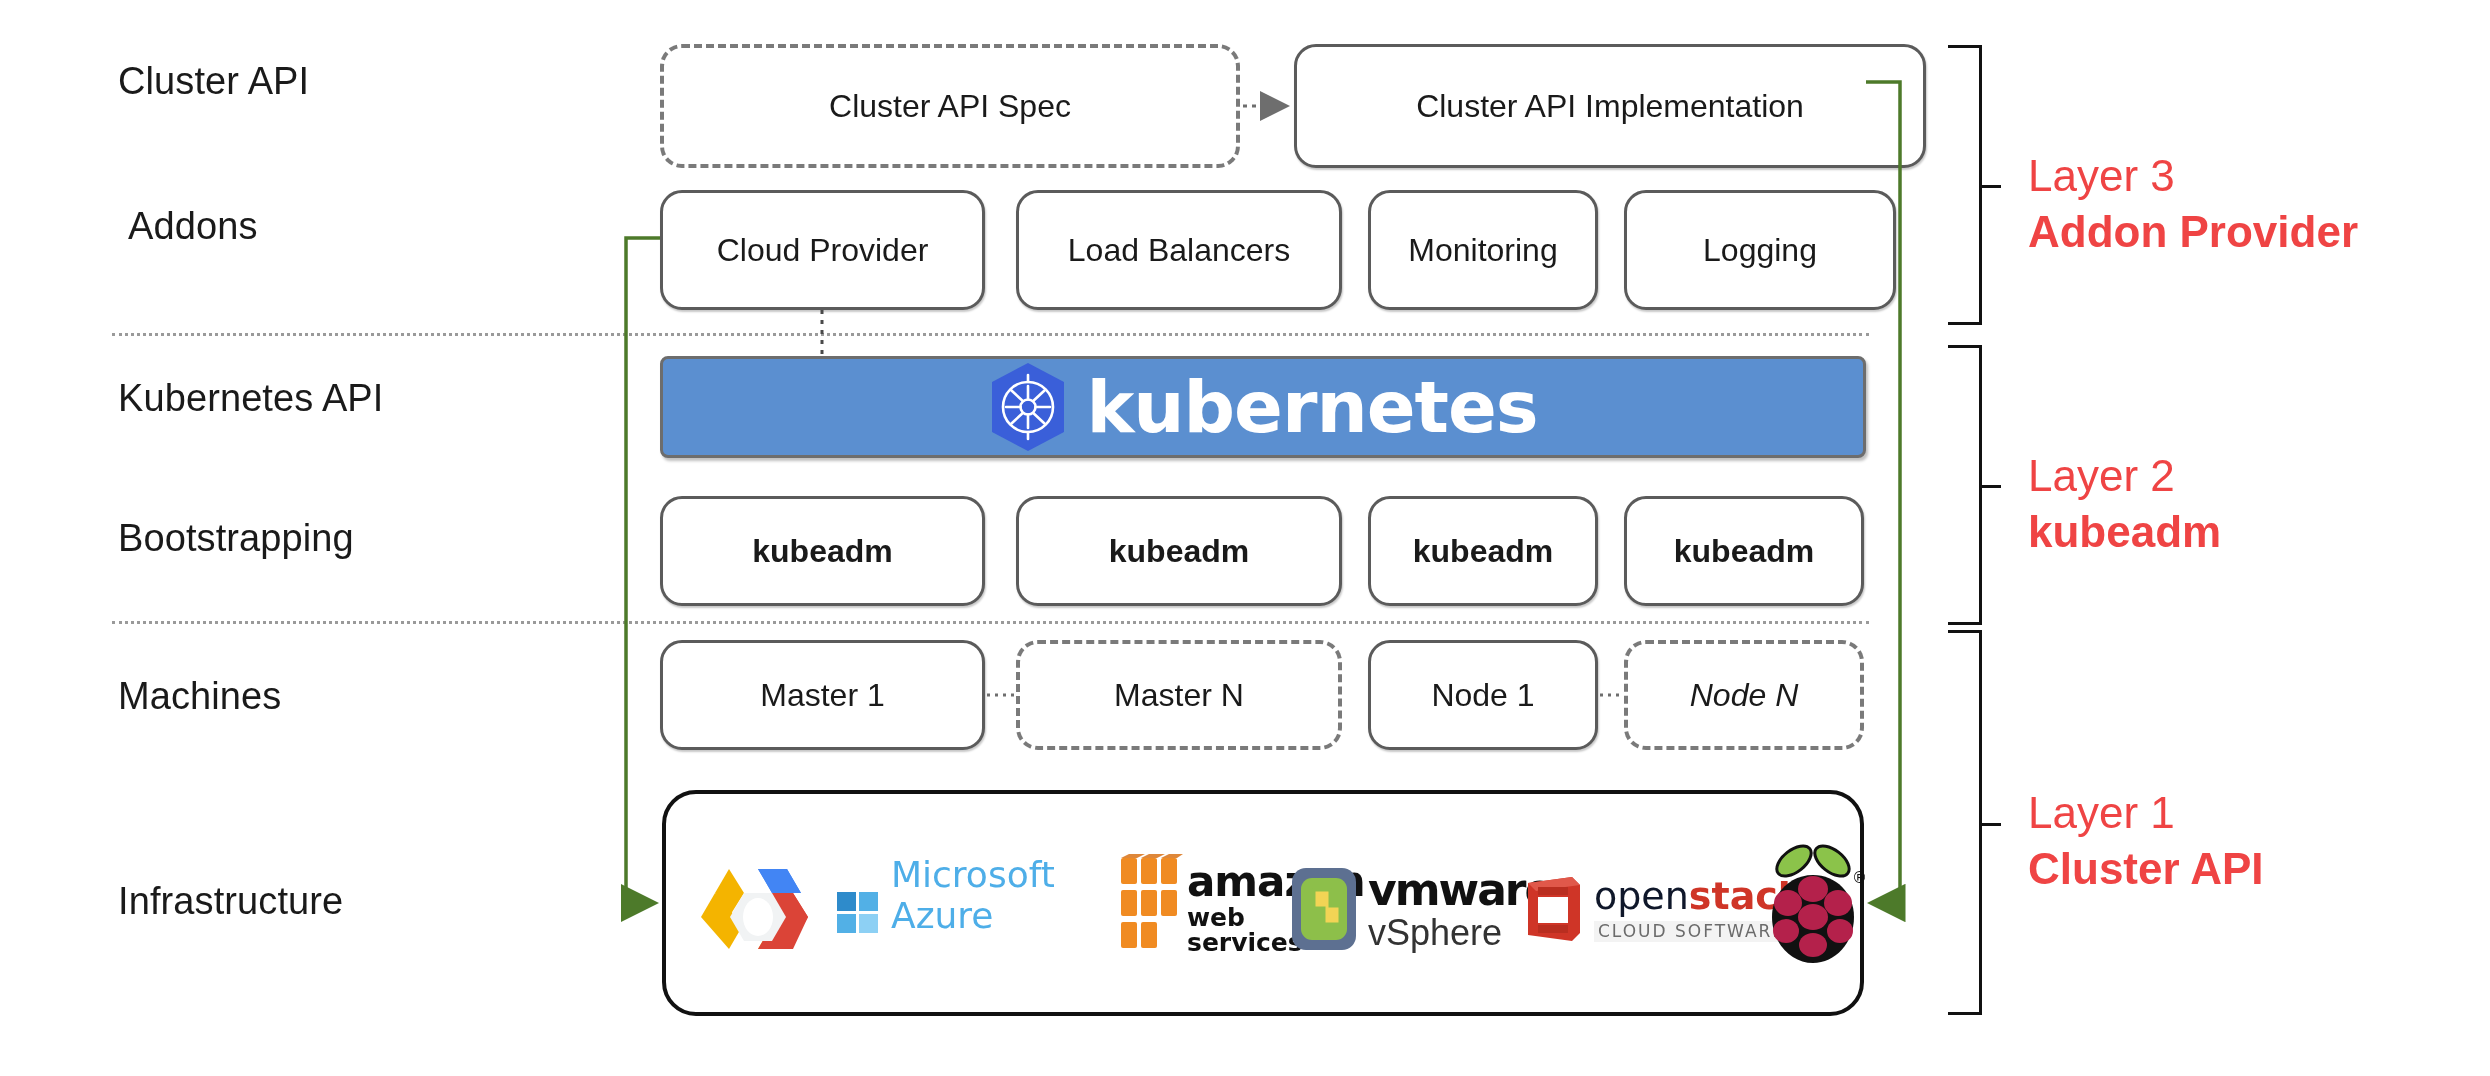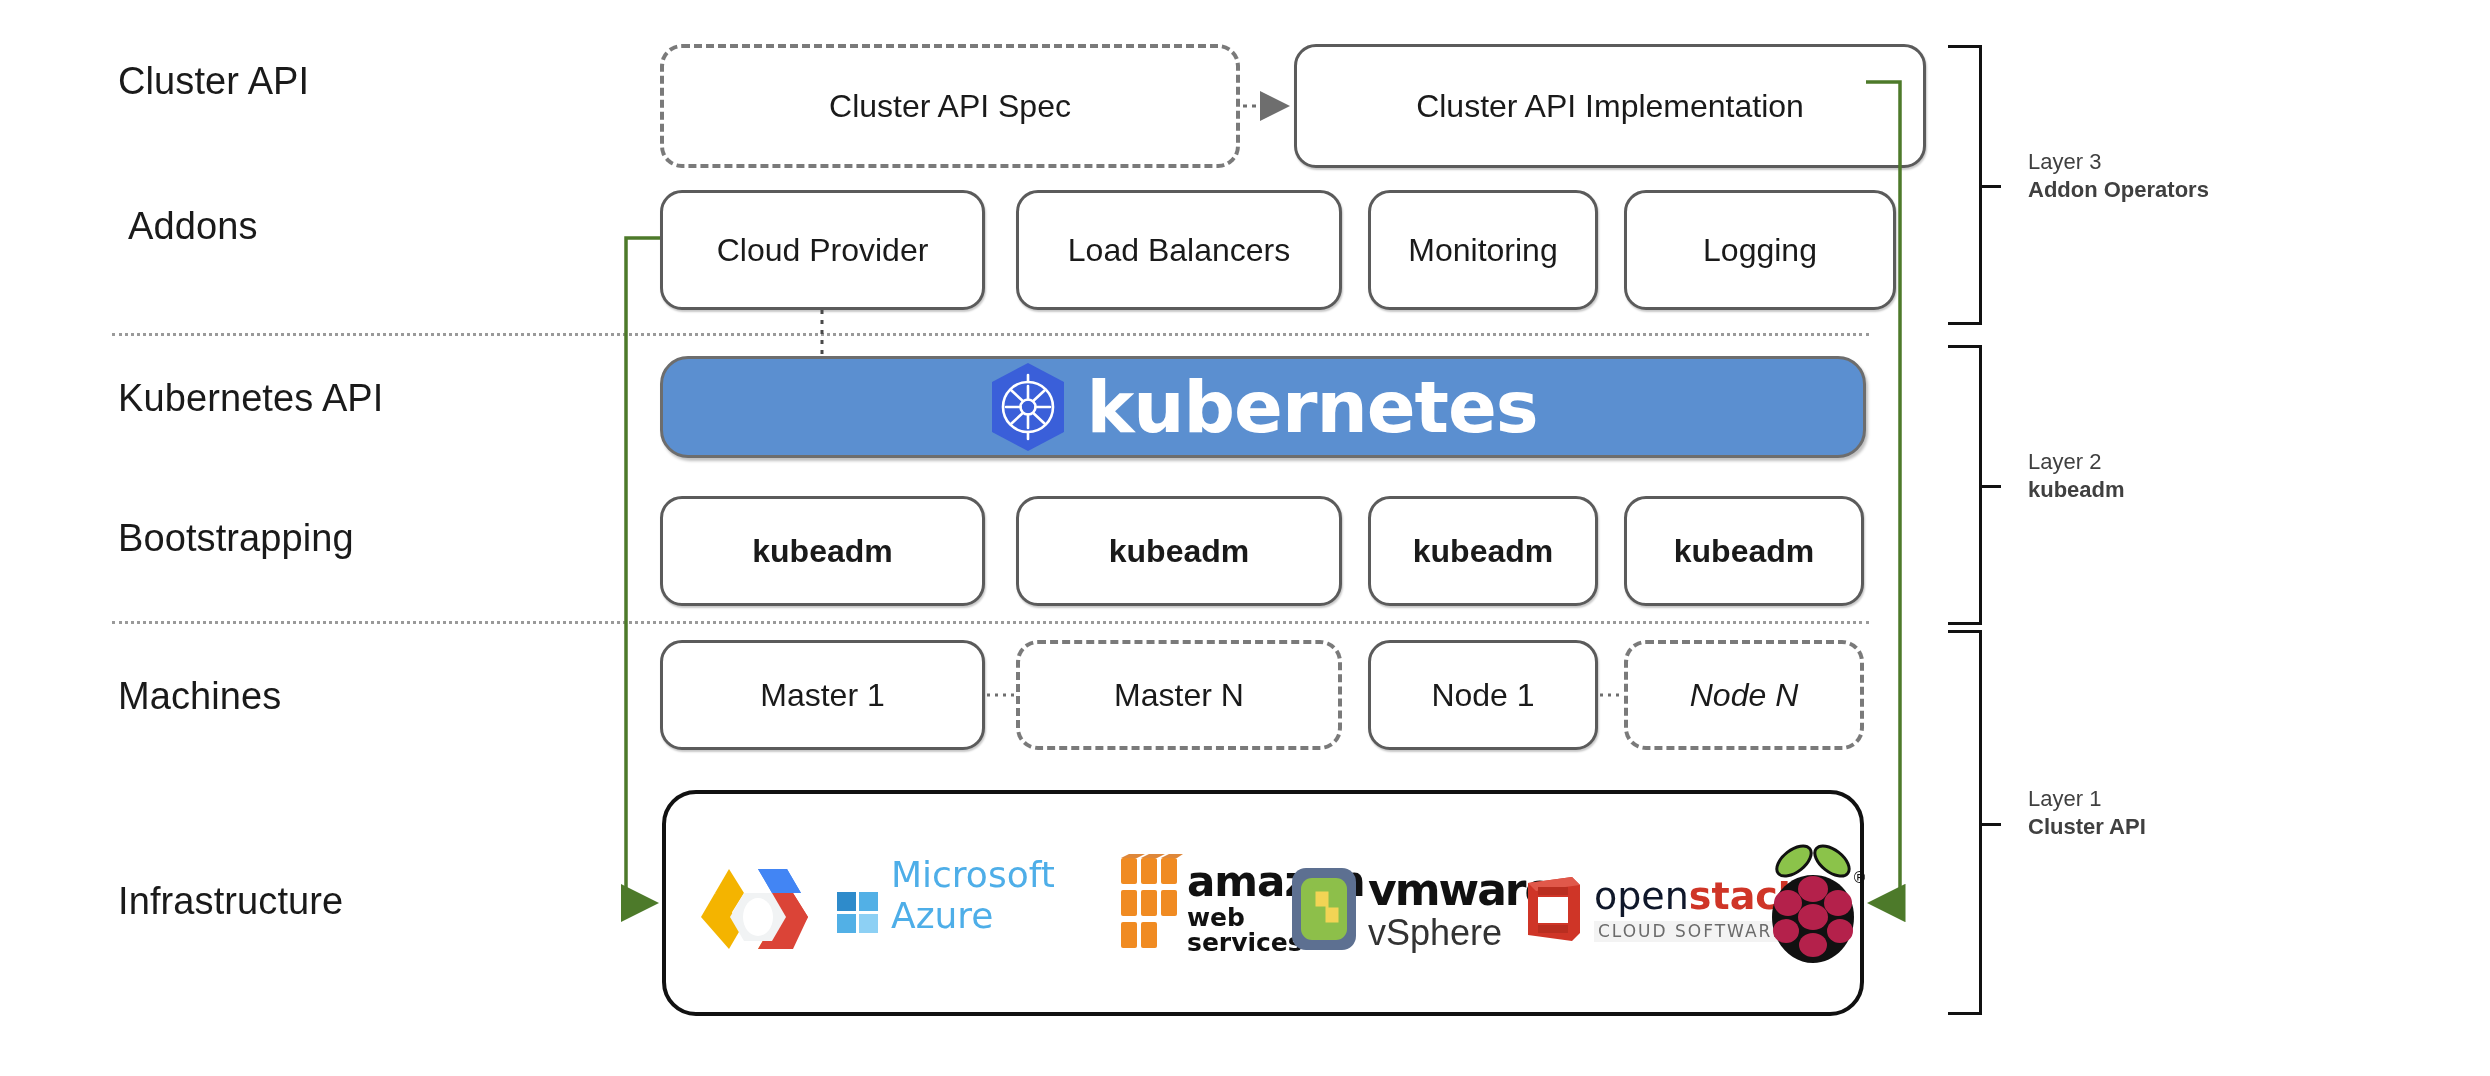--- a/index.html
+++ b/index.html
@@ -17,38 +17,38 @@
   
   .box{position:absolute;box-sizing:border-box;background:#fff;border-radius:22px;
        display:flex;align-items:center;justify-content:center;text-align:center;
        font-size:32px;color:#1a1a1a;}
   .box.solid{border:3px solid #5b5b5b;box-shadow:1px 2px 2px rgba(0,0,0,.22);}
   .box.dashed{border:4px dashed #7a7a7a;}
   .box.bold{font-weight:bold;}
 
   
   .kbanner{position:absolute;box-sizing:border-box;background:#5b8fd0;
-           border:3px solid #6d6d6d;border-radius:28px;
+           border:3px solid #6d6d6d;border-radius:8px;
            display:flex;align-items:center;justify-content:center;gap:18px;
            box-shadow:2px 3px 3px rgba(0,0,0,.25);}
   .kbanner .ktext{color:#fff;font-size:72px;font-weight:bold;letter-spacing:-1px;
                   font-family:"DejaVu Sans",sans-serif;}
 
   
   .infrabox{position:absolute;box-sizing:border-box;background:#fff;
             border:4px solid #111;border-radius:34px;}
   .logorow{position:absolute;display:flex;align-items:center;}
   .logo{display:flex;align-items:center;justify-content:center;}
 
   
   .bracket{position:absolute;box-sizing:border-box;border:3px solid #111;
            border-left:none;}
   .bracket .tick{position:absolute;right:-22px;top:50%;width:22px;height:0;
                  border-top:3px solid #111;}
-  .layerlabel{position:absolute;font-size:22px;line-height:1.28;color:#404040;white-space:nowrap;}
+  .layerlabel{position:absolute;font-size:44px;line-height:1.28;color:#ef4444;white-space:nowrap;}
   .layerlabel .b{font-weight:bold;}
 
   
   svg.wires{position:absolute;left:0;top:0;width:2490px;height:1076px;overflow:visible;}
 </style>
 </head>
 <body>
 
 <div class="stage">
 
@@ -265,21 +265,21 @@
     <path d="M660,238 L626,238 L626,903 L652,903" stroke="#4d7a2a" stroke-width="3.5" fill="none" marker-end="url(#grnR)"></path>
 
     <path d="M1866,82 L1900,82 L1900,903 L1874,903" stroke="#4d7a2a" stroke-width="3.5" fill="none" marker-end="url(#grnL)"></path>
   </svg>
 
   <div class="bracket" style="left:1948px;top:45px;width:34px;height:280px;">
     <span class="tick"></span>
   </div>
   <div class="layerlabel" style="left:2028px;top:148px;">
     <span>Layer 3</span><br>
-    <span class="b">Addon Operators</span>
+    <span class="b">Addon Provider</span>
   </div>
 
   <div class="bracket" style="left:1948px;top:345px;width:34px;height:280px;">
     <span class="tick"></span>
   </div>
   <div class="layerlabel" style="left:2028px;top:448px;">
     <span>Layer 2</span><br>
     <span class="b">kubeadm</span>
   </div>
 

